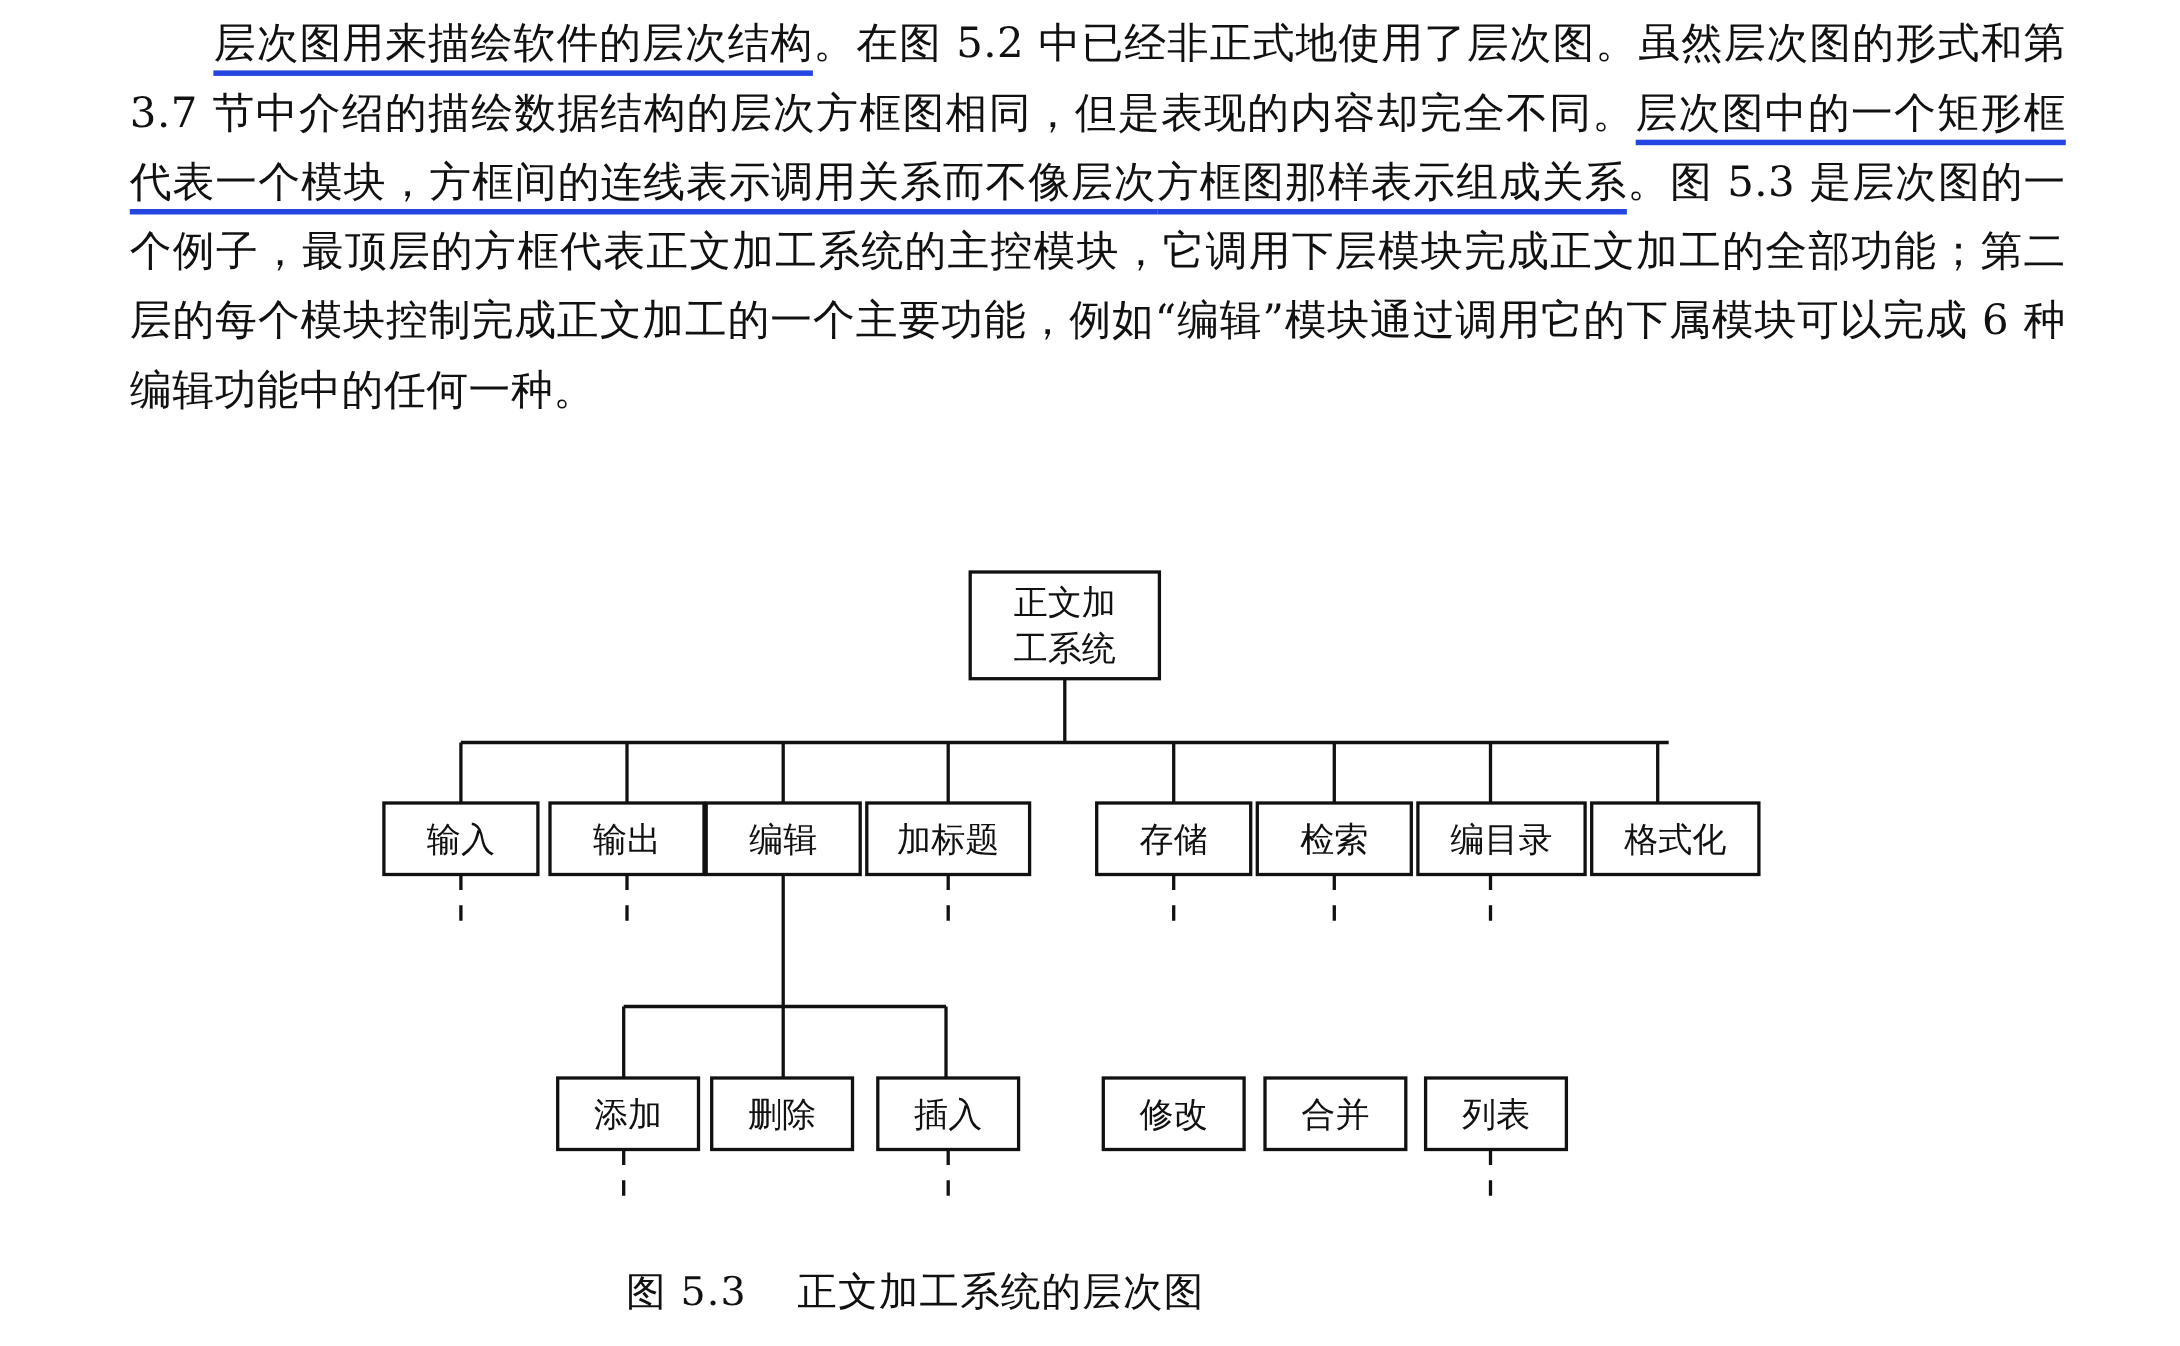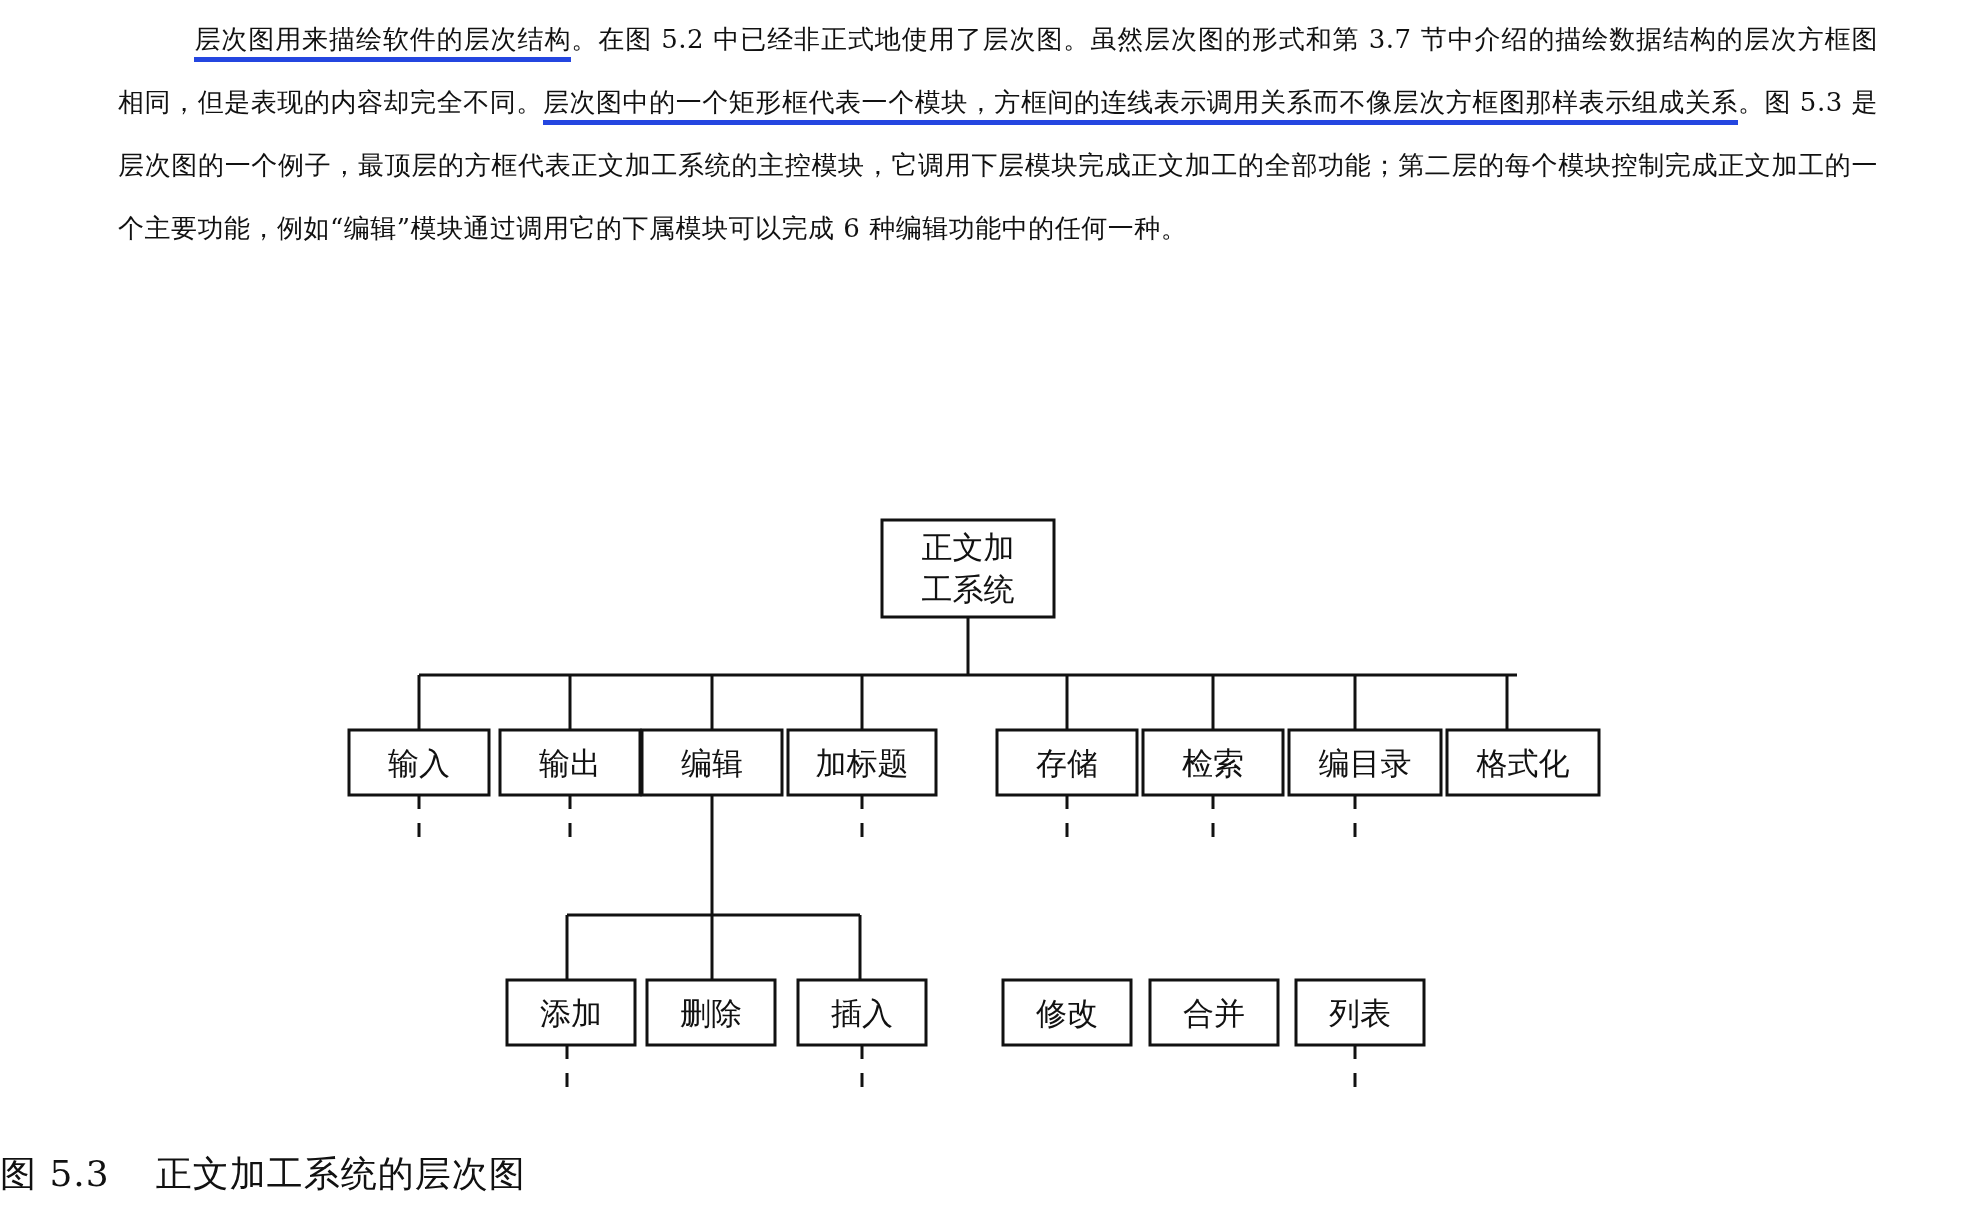--- a/index.html
+++ b/index.html
@@ -22,21 +22,21 @@
     height: 1224px;
     padding: 0;
   }
 
   
   .body-text {
     position: absolute;
     left: 118px;
     top: 8px;
     width: 1760px;
-    font-size: 26px;
+    font-size: 38px;
     line-height: 63px;
     letter-spacing: 0.5px;
     text-align: justify;
     text-justify: inter-character;
   }
   .body-text .indent {
     display: inline-block;
     width: 76px;
   }
   .u-blue {
@@ -60,21 +60,21 @@
     font-size: 31px;
     fill: #111111;
   }
 
   
   .caption {
     position: absolute;
     left: 0;
     top: 1150px;
     width: 1664px;
-    text-align: left;
+    text-align: center;
     font-size: 36px;
     letter-spacing: 1px;
   }
   .caption .cap-gap {
     display: inline-block;
     width: 46px;
   }
 </style>
 </head>
 <body>

